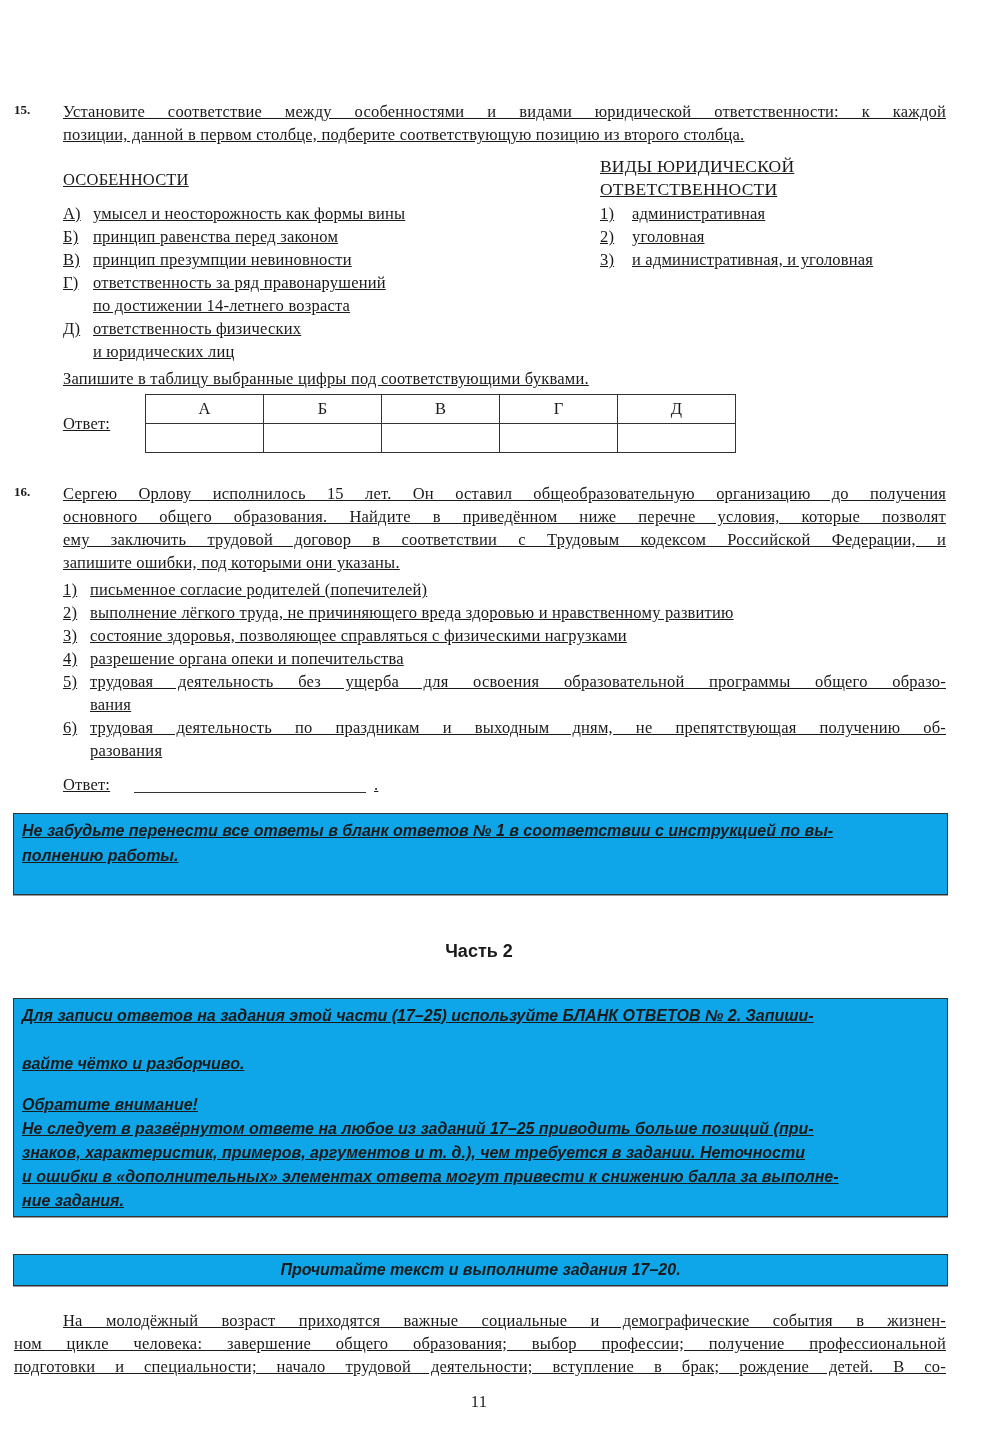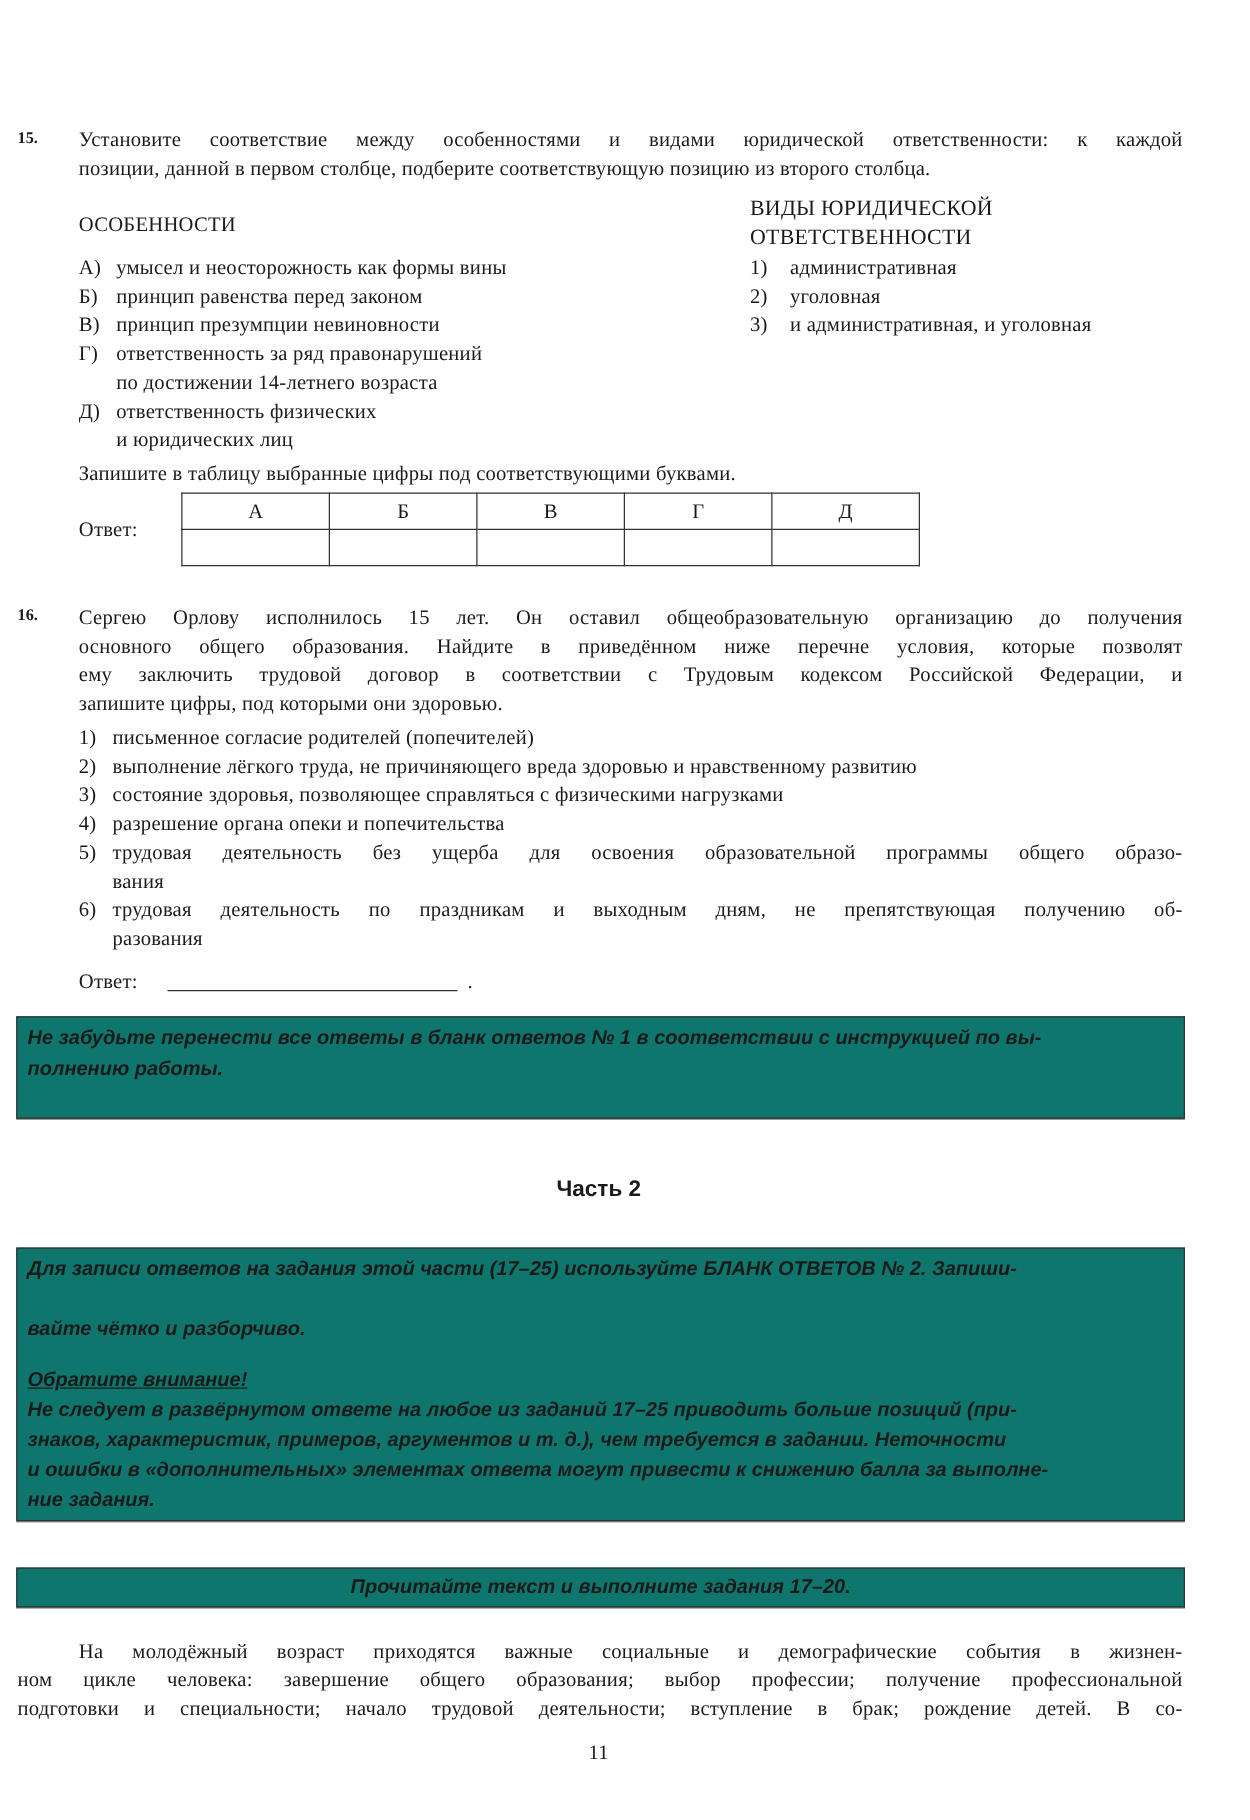--- a/index.html
+++ b/index.html
@@ -1,26 +1,26 @@
 <!DOCTYPE html>
 <html><head>
 <meta charset="utf-8">
 <style>
   html, body { margin: 0; padding: 0; background: #ffffff; }
   body { width: 1000px; height: 1456px; position: relative; overflow: hidden; color: #1a1a1a; font-family: "DejaVu Serif", "Liberation Serif", serif; }
   .serif { font-family: "Liberation Serif", "DejaVu Serif", serif; font-size: 16.5px; letter-spacing: 0.2px; }
   .abs { position: absolute; }
   .qnum { font-weight: bold; font-size: 13px; font-family: "Liberation Serif", serif; }
-  .line { position: absolute; white-space: nowrap; }
+  .line { position: absolute; white-space: nowrap; text-decoration: underline; }
   .just { text-align: justify; text-align-last: justify; }
   table.ans { border-collapse: collapse; position: absolute; }
   table.ans td { border: 1.3px solid #333; width: 115px; text-align: center; font-family: "Liberation Serif", serif; font-size: 16.5px; }
   table.ans tr.h td { height: 26px; }
   table.ans tr.v td { height: 26px; }
-  .box { position: absolute; border: 1.5px solid #333; box-shadow: 0 1px 0 #999; background: #0f766e; }
+  .box { position: absolute; border: 1.5px solid #333; box-shadow: 0 1px 0 #999; background: #0ea5e9; }
   .sans-bi { font-family: "Liberation Sans", "DejaVu Sans", sans-serif; font-weight: bold; font-style: italic; font-size: 16px; }
   .h2 { font-family: "Liberation Sans", "DejaVu Sans", sans-serif; font-weight: bold; font-size: 18px; }
   .u { text-decoration: underline; }
   .underline-blank { position: absolute; border-bottom: 1px solid #333; }
 </style>
 </head>
 <body>
 
 <div class="abs qnum" style="left:14px;top:102px;">15.</div>
 <div class="line serif just" style="left:63px;top:102px;width:883px;">Установите соответствие между особенностями и видами юридической ответственности: к каждой</div>
@@ -73,21 +73,21 @@
     <td></td>
     <td></td>
   </tr>
 </tbody>
   </table>
 
 <div class="abs qnum" style="left:14px;top:484px;">16.</div>
 <div class="line serif just" style="left:63px;top:484px;width:883px;">Сергею Орлову исполнилось 15 лет. Он оставил общеобразовательную организацию до получения</div>
 <div class="line serif just" style="left:63px;top:507px;width:883px;">основного общего образования. Найдите в приведённом ниже перечне условия, которые позволят</div>
 <div class="line serif just" style="left:63px;top:530px;width:883px;">ему заключить трудовой договор в соответствии с Трудовым кодексом Российской Федерации, и</div>
-<div class="line serif" style="left:63px;top:553px;">запишите цифры, под которыми они здоровью.</div>
+<div class="line serif" style="left:63px;top:553px;">запишите ошибки, под которыми они указаны.</div>
 
 <div>
   <div class="line serif" style="left:63px;top:580px;">1)</div>
   <div class="line serif" style="left:90px;top:580px;">письменное согласие родителей (попечителей)</div>
   <div class="line serif" style="left:63px;top:603px;">2)</div>
   <div class="line serif" style="left:90px;top:603px;">выполнение лёгкого труда, не причиняющего вреда здоровью и нравственному развитию</div>
   <div class="line serif" style="left:63px;top:626px;">3)</div>
   <div class="line serif" style="left:90px;top:626px;">состояние здоровья, позволяющее справляться с физическими нагрузками</div>
   <div class="line serif" style="left:63px;top:649px;">4)</div>
   <div class="line serif" style="left:90px;top:649px;">разрешение органа опеки и попечительства</div>

